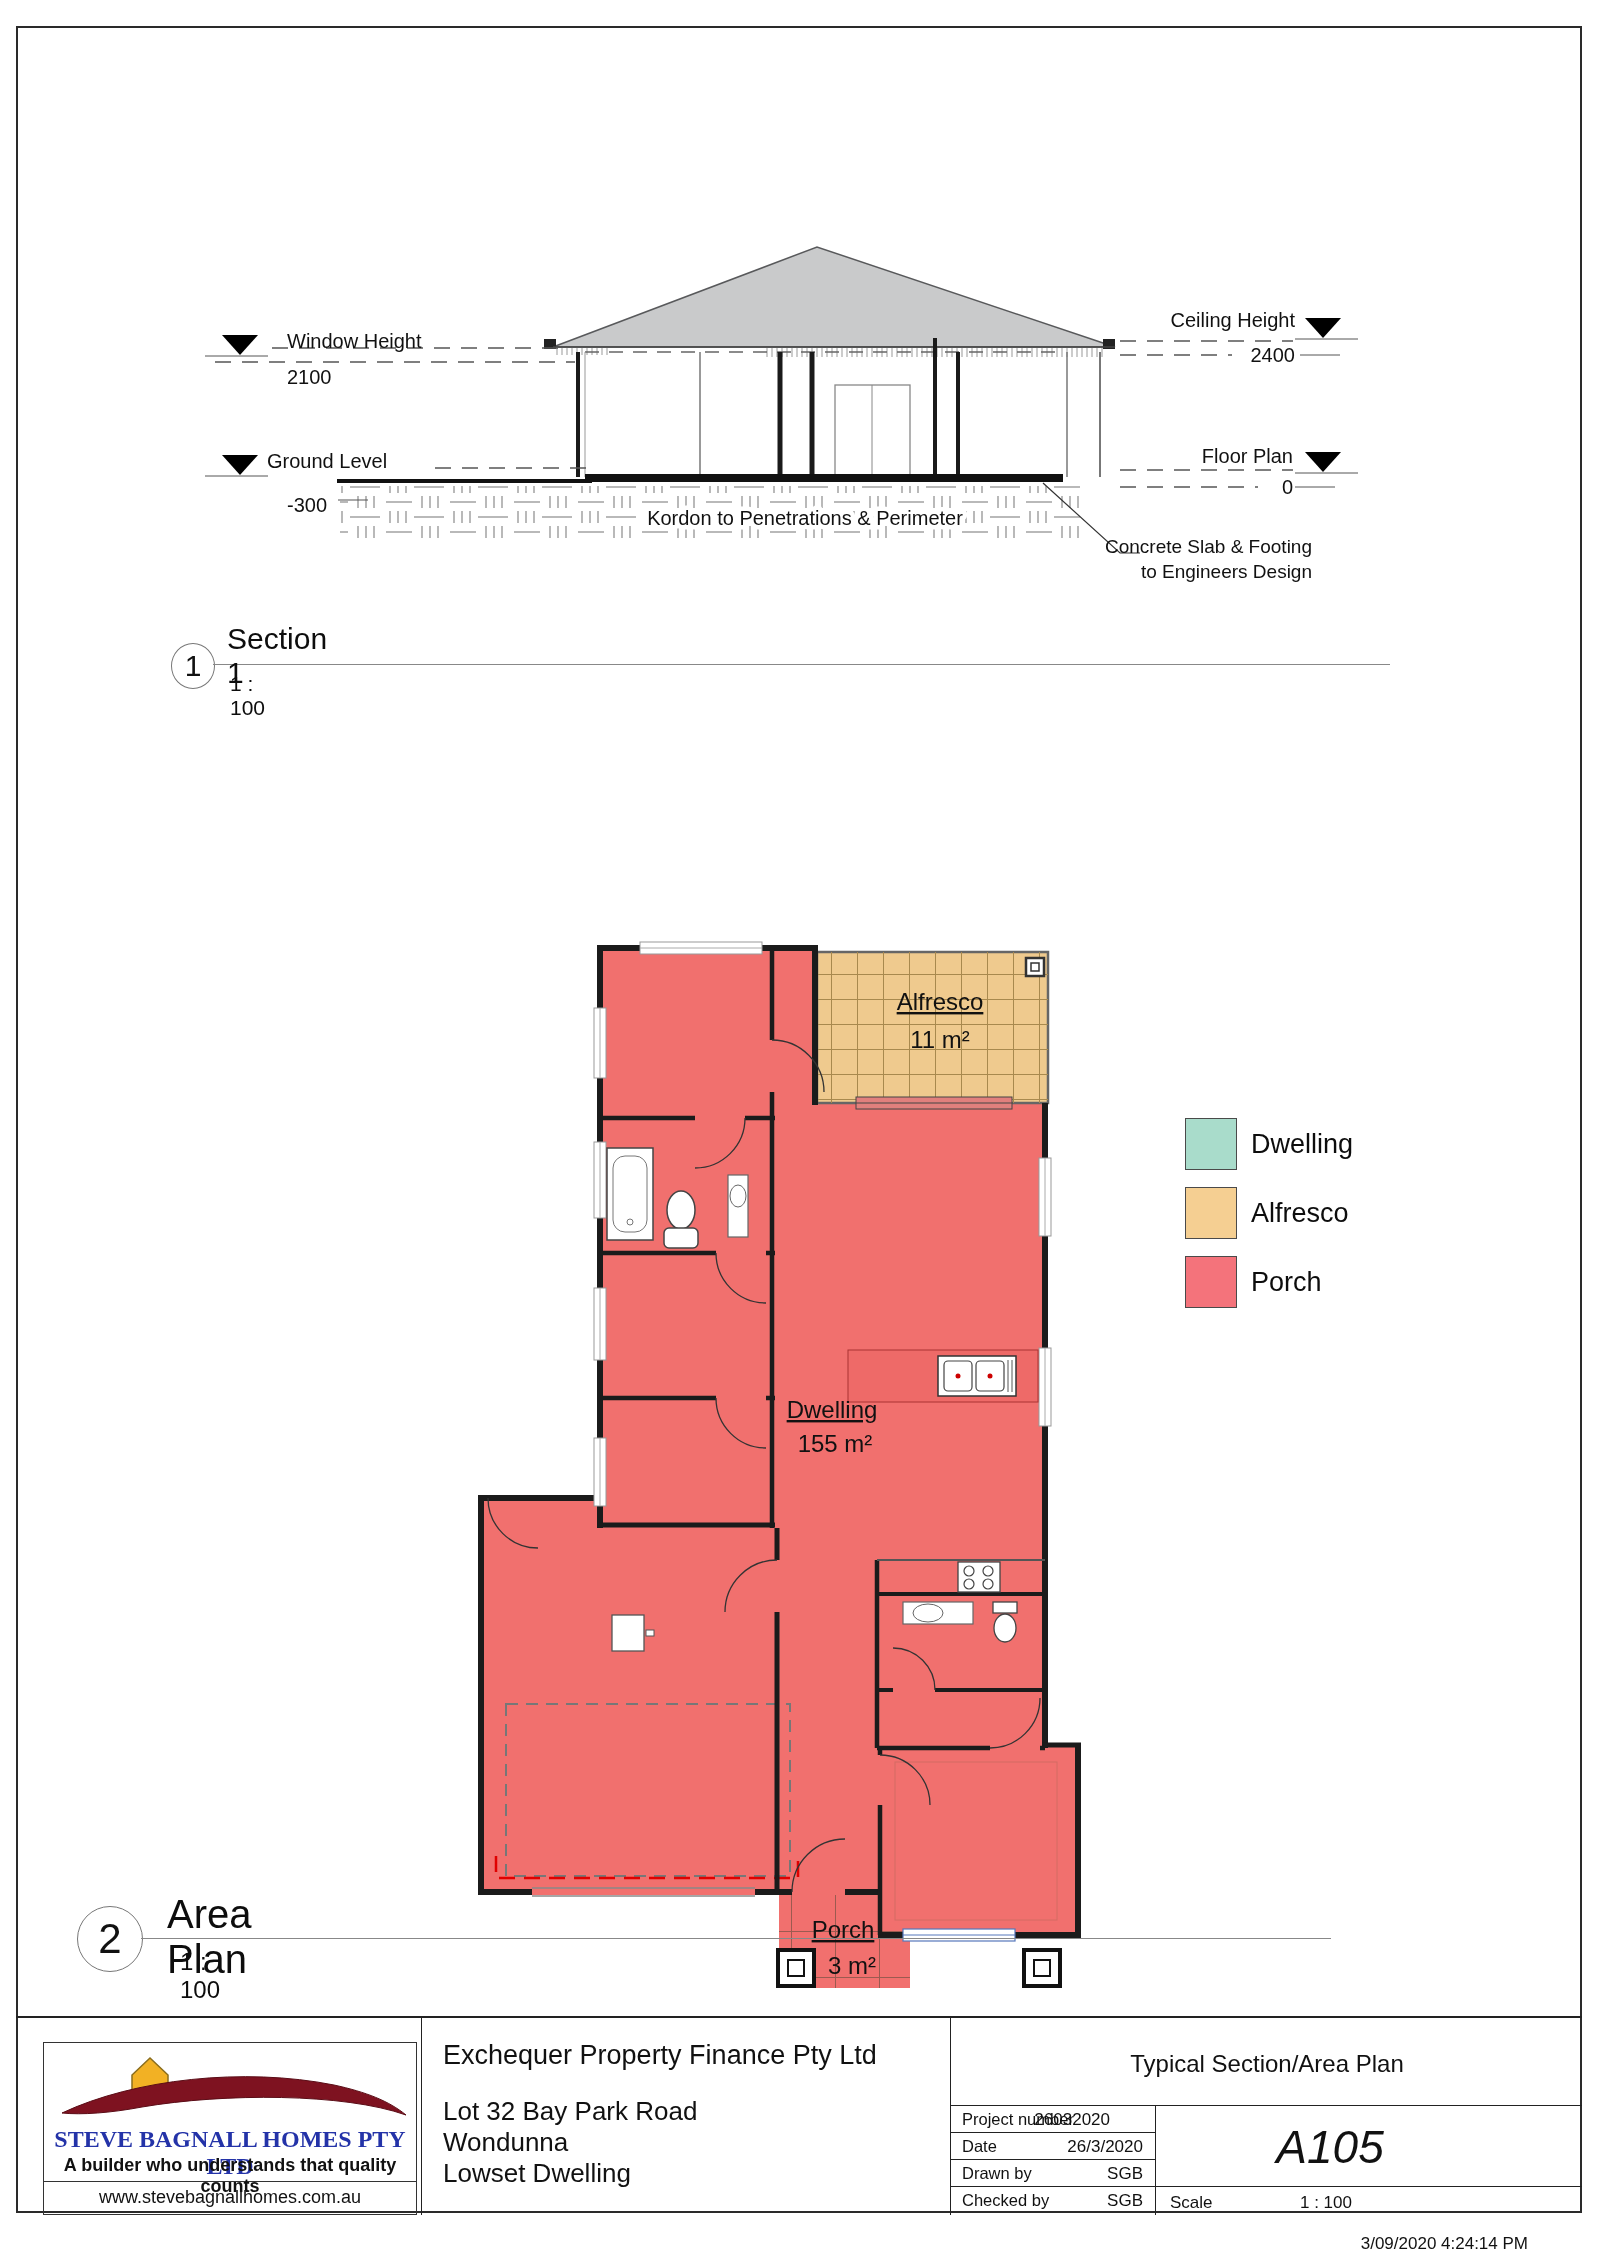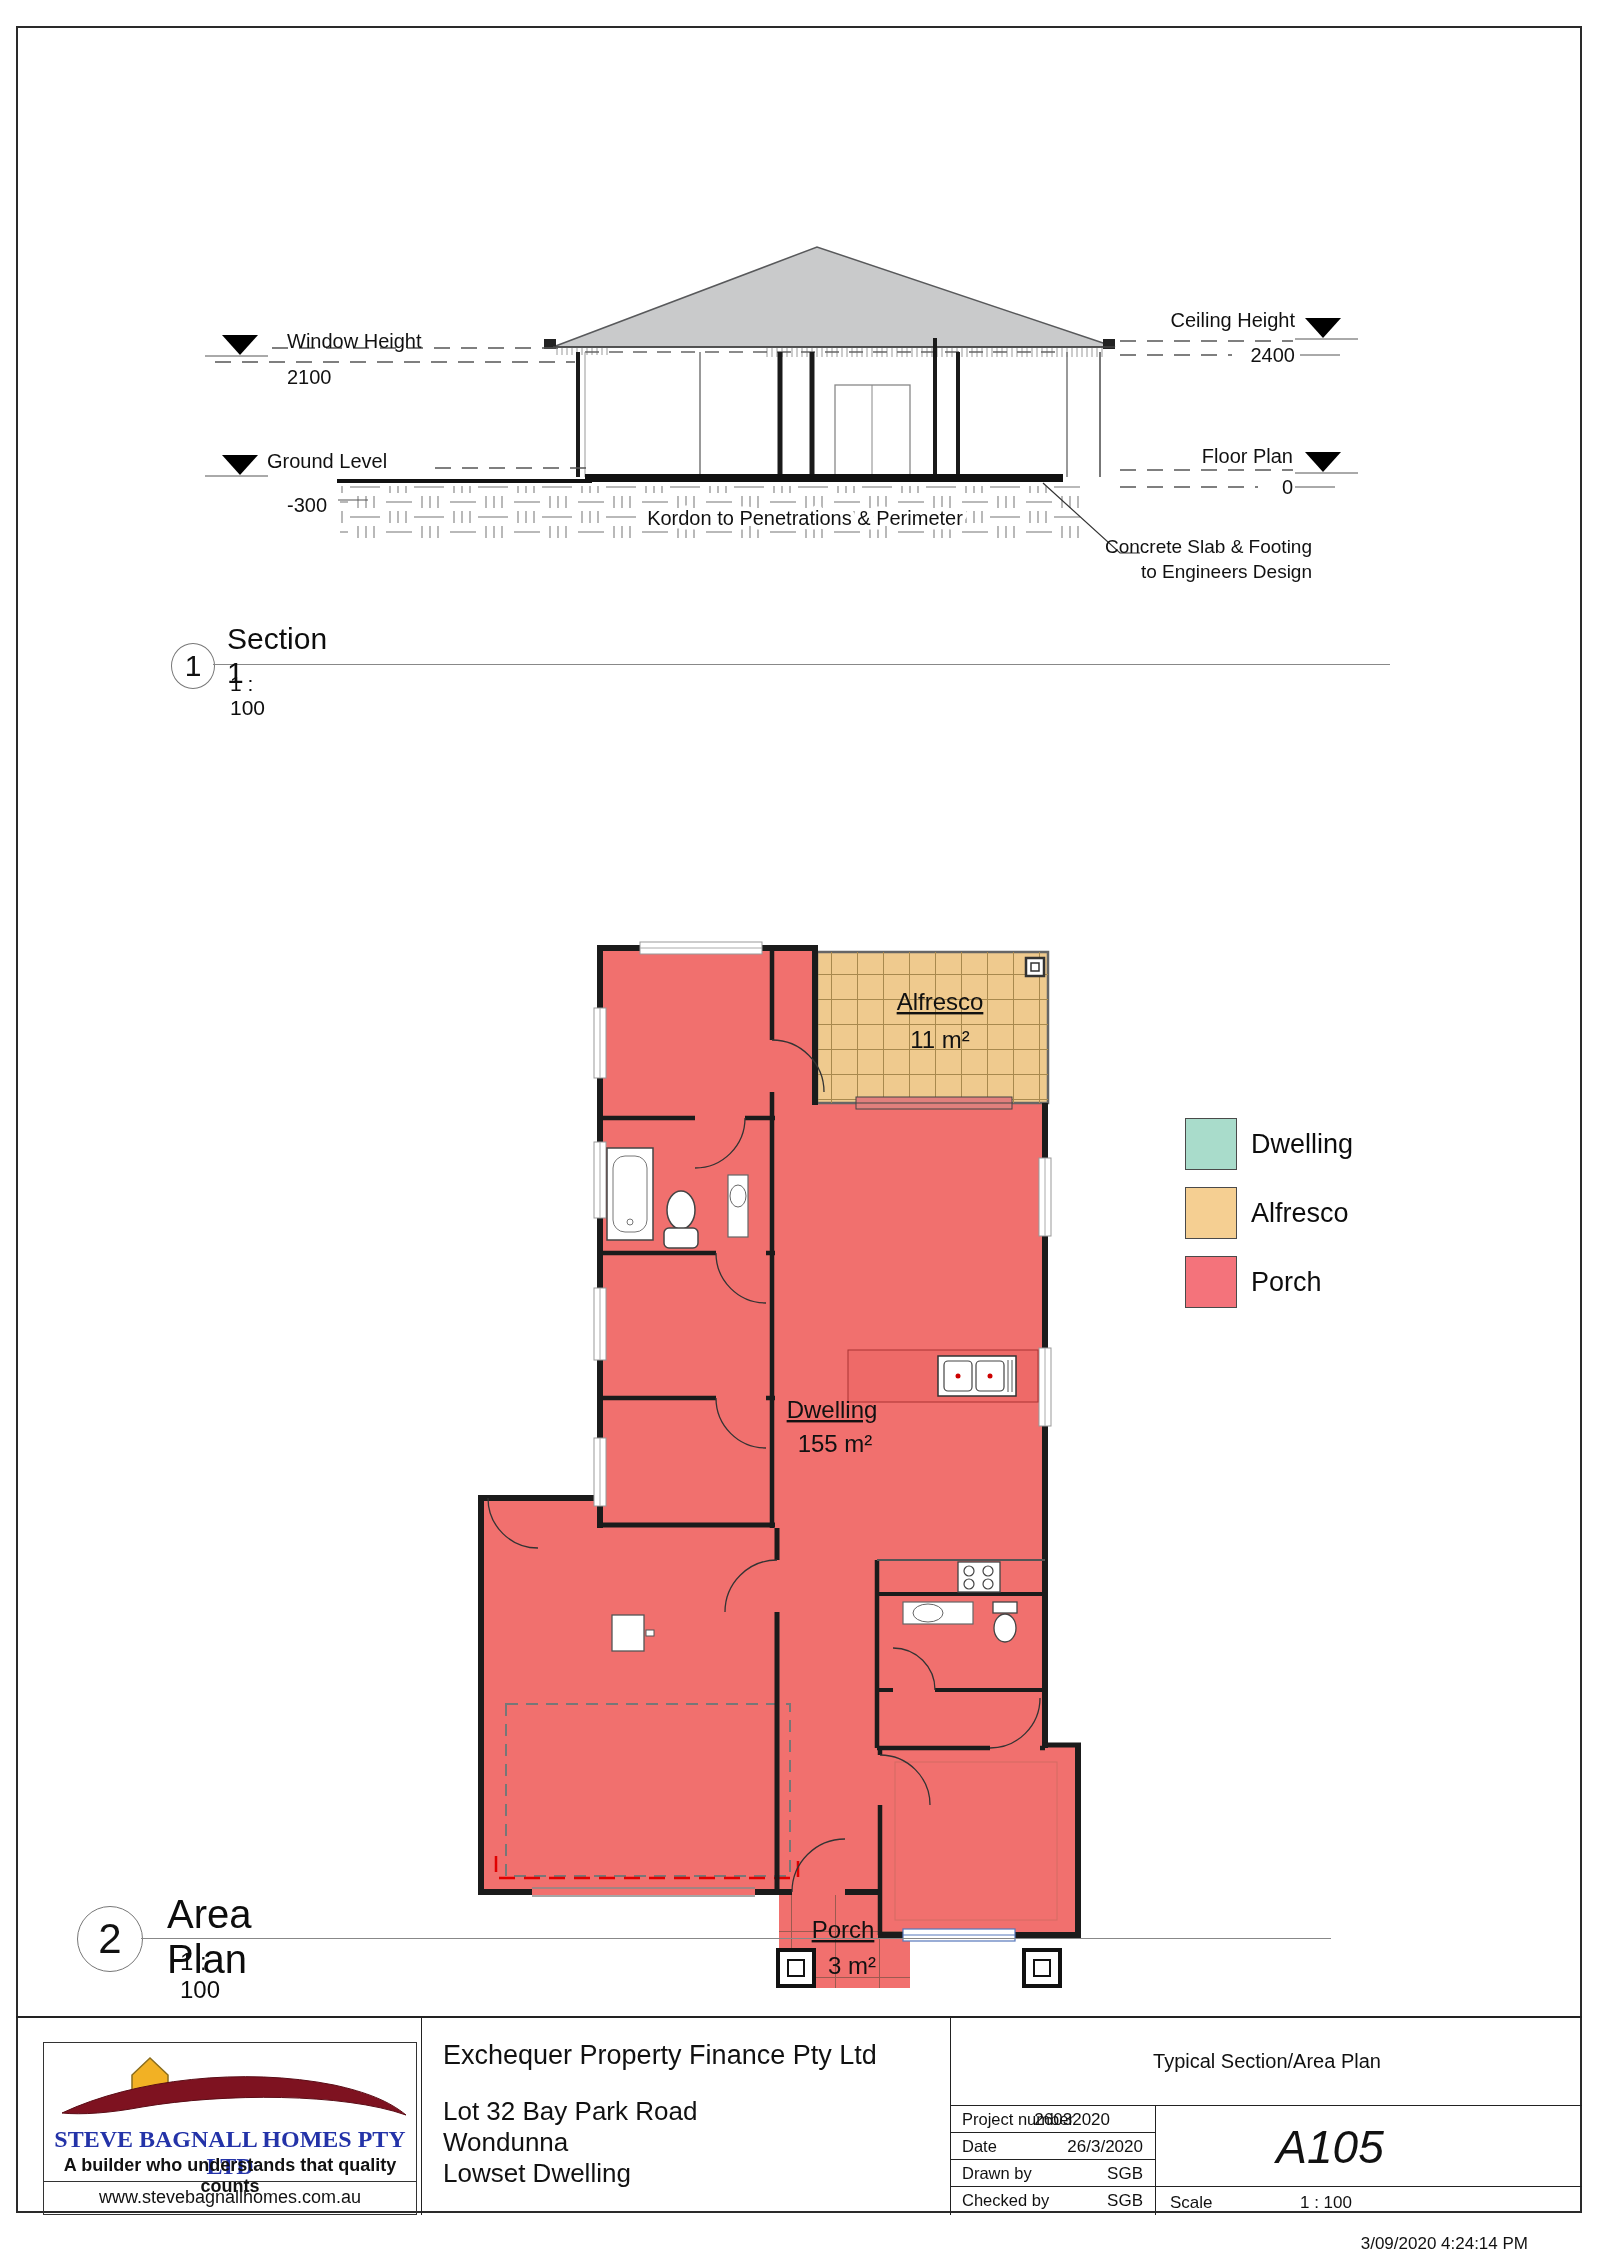--- a/index.html
+++ b/index.html
@@ -35,21 +35,21 @@
   .logo-box{position:absolute;left:43px;top:2042px;width:374px;height:173px;
             border:1.5px solid #333;box-sizing:border-box;}
   .logo-upper{position:relative;height:139px;border-bottom:1.5px solid #333;box-sizing:border-box;}
   .logo-company{position:absolute;left:0;right:0;top:83px;text-align:center;
                 font-family:"Liberation Serif", serif;font-weight:bold;font-size:24px;color:#2433A8;}
   .logo-tagline{position:absolute;left:0;right:0;top:112px;text-align:center;
                 font-size:18px;font-weight:bold;color:#111;}
   .logo-web{height:31px;display:flex;align-items:center;justify-content:center;font-size:18px;}
   .tb-client{position:absolute;left:443px;top:2040px;font-size:27px;}
   .tb-addr{position:absolute;left:443px;top:2096px;font-size:26px;line-height:31px;}
-  .tb-title{position:absolute;left:950px;top:2050px;width:634px;text-align:center;font-size:20px;}
+  .tb-title{position:absolute;left:950px;top:2050px;width:634px;text-align:center;font-size:24px;}
   .tb-field-label{position:absolute;font-size:16.5px;}
   .tb-field-value{position:absolute;font-size:17px;text-align:right;width:80px;}
   .tb-a105{position:absolute;left:1155px;top:2120px;width:350px;text-align:center;font-size:46px;font-style:italic;}
   .tb-scale-label{position:absolute;left:1170px;top:2193px;font-size:17px;text-align:right;}
   .tb-scale-value{position:absolute;left:1300px;top:2193px;font-size:17px;}
   .timestamp{position:absolute;left:1228px;top:2234px;width:300px;text-align:right;font-size:17px;}
 </style>
 </head>
 <body>
 

